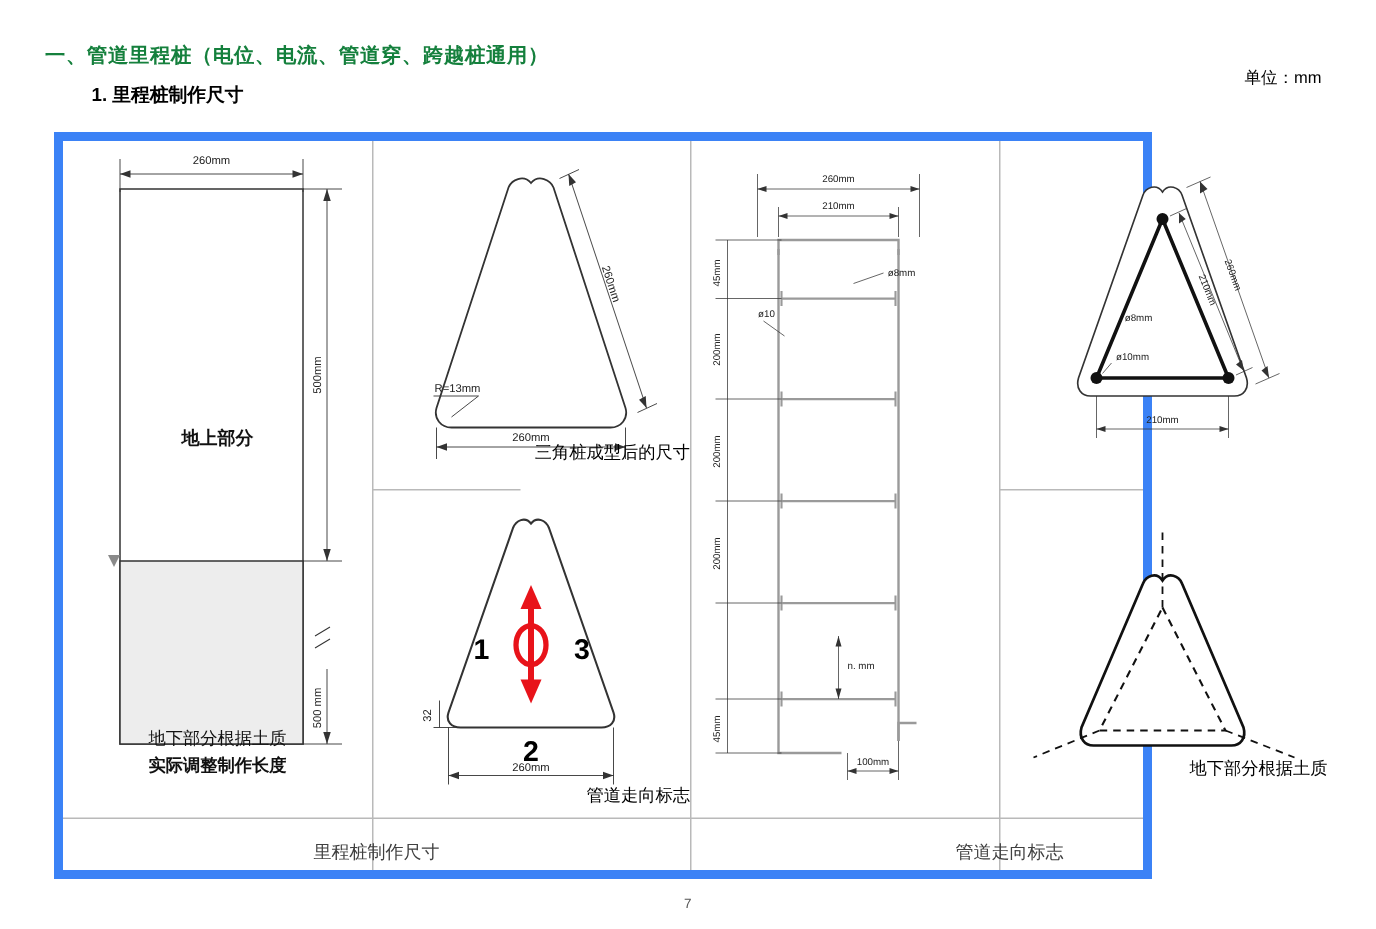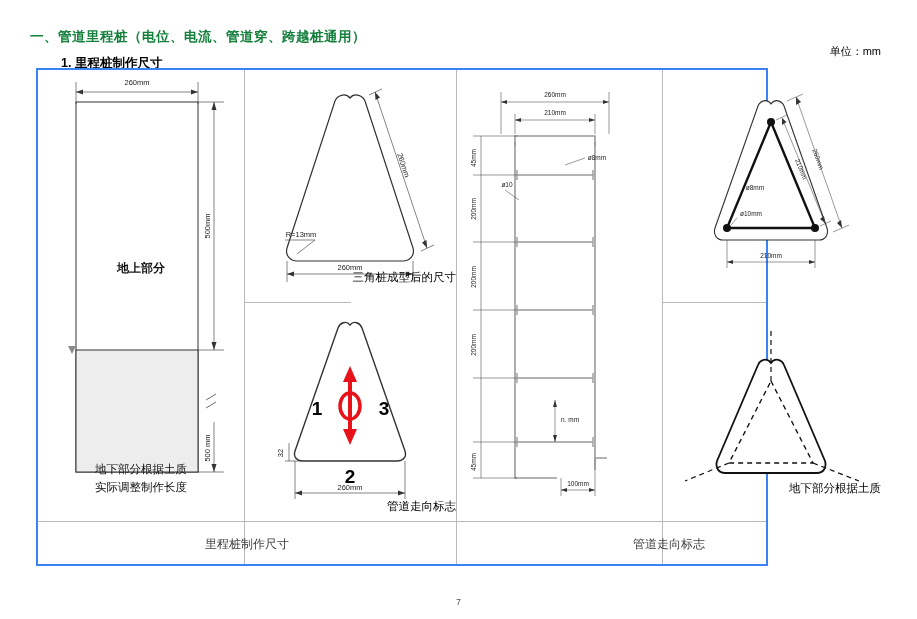--- a/index.html
+++ b/index.html
@@ -41,24 +41,24 @@
   .unit-note {
     position: absolute;
     right: 36px;
     top: 44px;
     font-size: 11px;
     color: #000;
   }
   .grid {
     position: absolute;
     left: 36px;
-    top: 68px;
+    top: 88px;
     width: 732px;
     height: 498px;
-    border: 2px solid #3b82f6;
+    border: 6px solid #3b82f6;
     box-sizing: border-box;
   }
   .vline {
     position: absolute;
     top: 0;
     bottom: 0;
     width: 1px;
     background: #b9b9b9;
   }
   .hline {
@@ -157,21 +157,21 @@
 
         <line x1="160" y1="402" x2="186" y2="402" stroke="#333" stroke-width="0.6"></line>
         <line x1="176" y1="352" x2="176" y2="402" stroke="#333" stroke-width="0.6"></line>
         <path d="M176 402 L173.5 394 L178.5 394 Z" fill="#333"></path>
         <text class="dimtext" x="172" y="378" text-anchor="middle" transform="rotate(-90 172 378)">500 mm</text>
 
         <path d="M30 276 l8 0 l-4 8 Z" fill="#8a8a8a"></path>
       </svg>
       <div style="position:absolute; left:0; top:190px; width:206px; text-align:center; font-size:12px; font-weight:bold;">地上部分</div>
       <div style="position:absolute; left:0; top:390px; width:206px; text-align:center; font-size:11.5px; font-weight:normal; line-height:18px;">地下部分根据土质</div>
-      <div style="position:absolute; left:0; top:408px; width:206px; text-align:center; font-size:11.5px; font-weight:normal; line-height:18px;">实际调整制作长度</div>
+      <div style="position:absolute; left:0; top:408px; width:206px; text-align:center; font-size:11.5px; font-weight:bold; line-height:18px;">实际调整制作长度</div>
     </div>
 
     <div class="cell" style="left:207px; top:0; width:211px; height:232px;">
       <svg width="211" height="232" viewBox="0 0 211 232">
 
         <path d="M105 28
                  C110 22 118 26 120 31
                  L168 178
                  C170 185 165 191 158 191
                  L52 191

